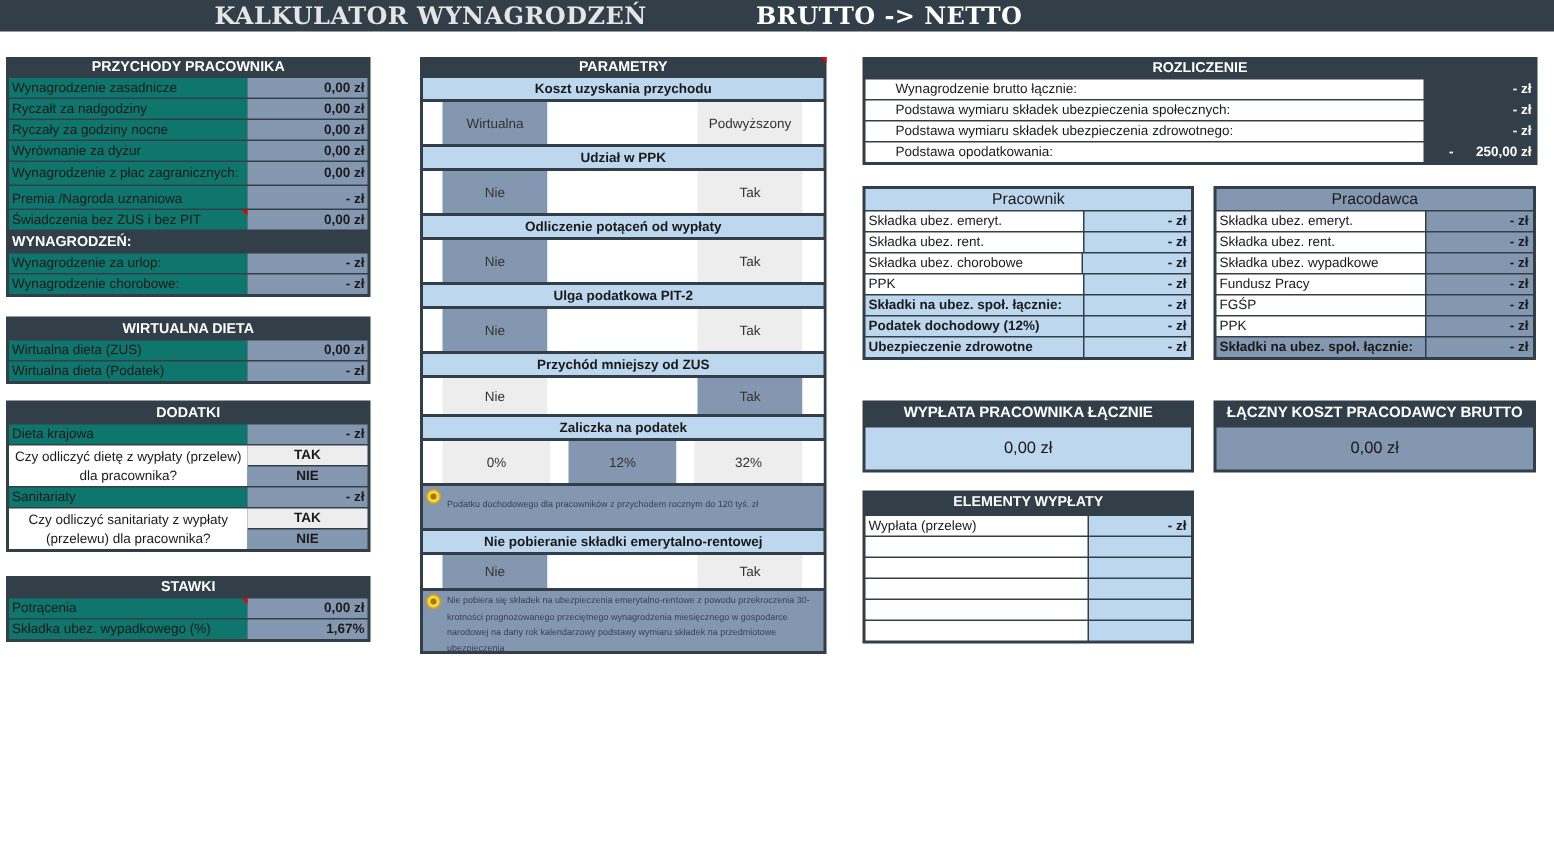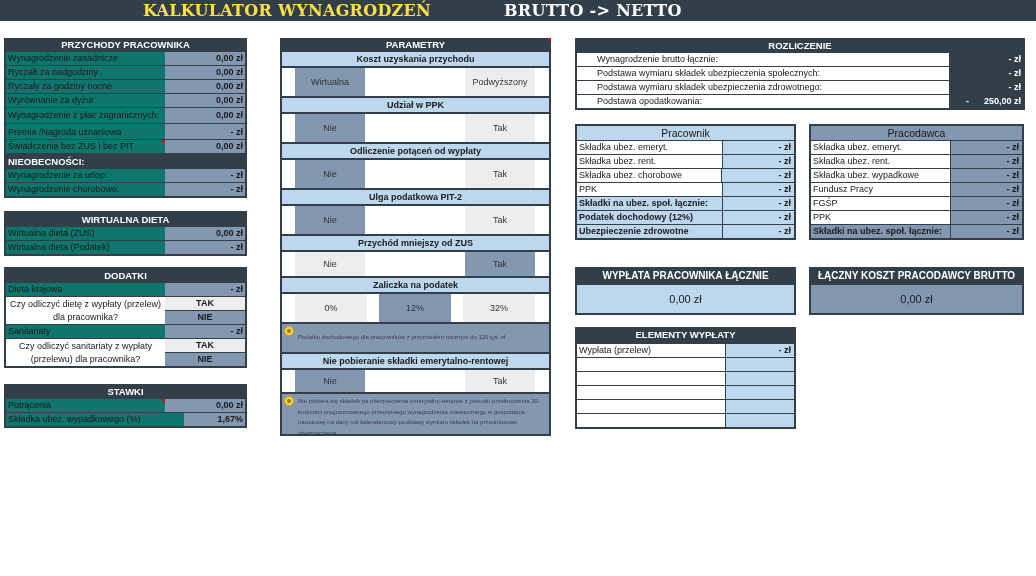--- a/index.html
+++ b/index.html
@@ -1,19 +1,19 @@
 <!DOCTYPE html>
 <html><head>
 <meta charset="utf-8">
 <style>
   html,body{margin:0;padding:0;}
   body{width:1036px;height:576px;background:#fff;position:relative;overflow:hidden;
        font-family:"Liberation Sans",sans-serif;font-size:9px;color:#1a1a1a;}
   .titlebar{position:absolute;left:0;top:0;width:1036px;height:21px;background:#323e48;}
-  .title1{position:absolute;left:143px;top:0;height:21px;line-height:21px;color:#fde047;
+  .title1{position:absolute;left:143px;top:0;height:21px;line-height:21px;color:#e5e5e5;
           font-family:"DejaVu Serif",serif;font-weight:bold;font-size:16px;letter-spacing:0.3px;}
   .title2{position:absolute;left:504px;top:0;height:21px;line-height:21px;color:#fff;
           font-family:"DejaVu Serif",serif;font-weight:bold;font-size:16px;letter-spacing:0.3px;}
   .panel{position:absolute;background:#323e48;box-sizing:border-box;padding:0 2px 2px 2px;}
   .phead{color:#fff;font-weight:bold;text-align:center;font-size:9.5px;height:13px;line-height:13px;}
   .row{display:flex;height:13px;line-height:13px;margin-top:1px;}
   .row .lbl{flex:0 0 auto;background:#0f766e;padding-left:2px;white-space:nowrap;overflow:hidden;box-sizing:border-box;}
   .row .val{flex:1;background:#8497b0;text-align:right;padding-right:2px;font-weight:bold;box-sizing:border-box;white-space:nowrap;}
   .sub{color:#fff;font-weight:bold;font-size:9.5px;height:13px;line-height:13px;padding-left:2px;margin-top:1px;}
   .redtri{position:absolute;width:0;height:0;border-top:4px solid #e00;border-left:4px solid transparent;}
@@ -80,21 +80,21 @@
     </div>
   <div class="row" style="height:15px;line-height:17px;">
       <div class="lbl" style="width:159px">Premia /Nagroda uznaniowa</div>
       <div class="val">-   zł</div>
     </div>
   <div class="row" style="position:relative;">
       <div class="lbl" style="width:159px">Świadczenia bez ZUS i bez PIT</div>
       <div class="val">0,00 zł</div>
       <span class="redtri" style="left:155px;top:0;"></span>
     </div>
-  <div class="sub" style="margin-top:2px;">NIEOBECNOŚCI:</div>
+  <div class="sub" style="margin-top:2px;">WYNAGRODZEŃ:</div>
   <div class="row">
       <div class="lbl" style="width:159px">Wynagrodzenie za urlop:</div>
       <div class="val">-   zł</div>
     </div>
   <div class="row">
       <div class="lbl" style="width:159px">Wynagrodzenie chorobowe:</div>
       <div class="val">-   zł</div>
     </div>
 </div>
 
@@ -143,21 +143,21 @@
 </div>
 
 <div class="panel" style="left:4px;top:384px;width:243px;">
   <div class="phead" style="height:14px;line-height:15px;">STAWKI</div>
   <div class="row" style="position:relative;">
       <div class="lbl" style="width:159px">Potrącenia</div>
       <div class="val">0,00 zł</div>
       <span class="redtri" style="left:155px;top:0;"></span>
     </div>
   <div class="row">
-      <div class="lbl" style="width:178px">Składka ubez. wypadkowego (%)</div>
+      <div class="lbl" style="width:159px">Składka ubez. wypadkowego (%)</div>
       <div class="val">1,67%</div>
     </div>
 </div>
 
 <div class="panel" style="left:280px;top:38px;width:271px;padding:0 2px 2px 2px;">
   <div class="phead" style="position:relative;">PARAMETRY</div>
   <span class="redtri" style="right:0;top:0;"></span>
 
   <div class="psec" style="margin-top:1px;">Koszt uzyskania przychodu</div>
   <div class="pchoices">

